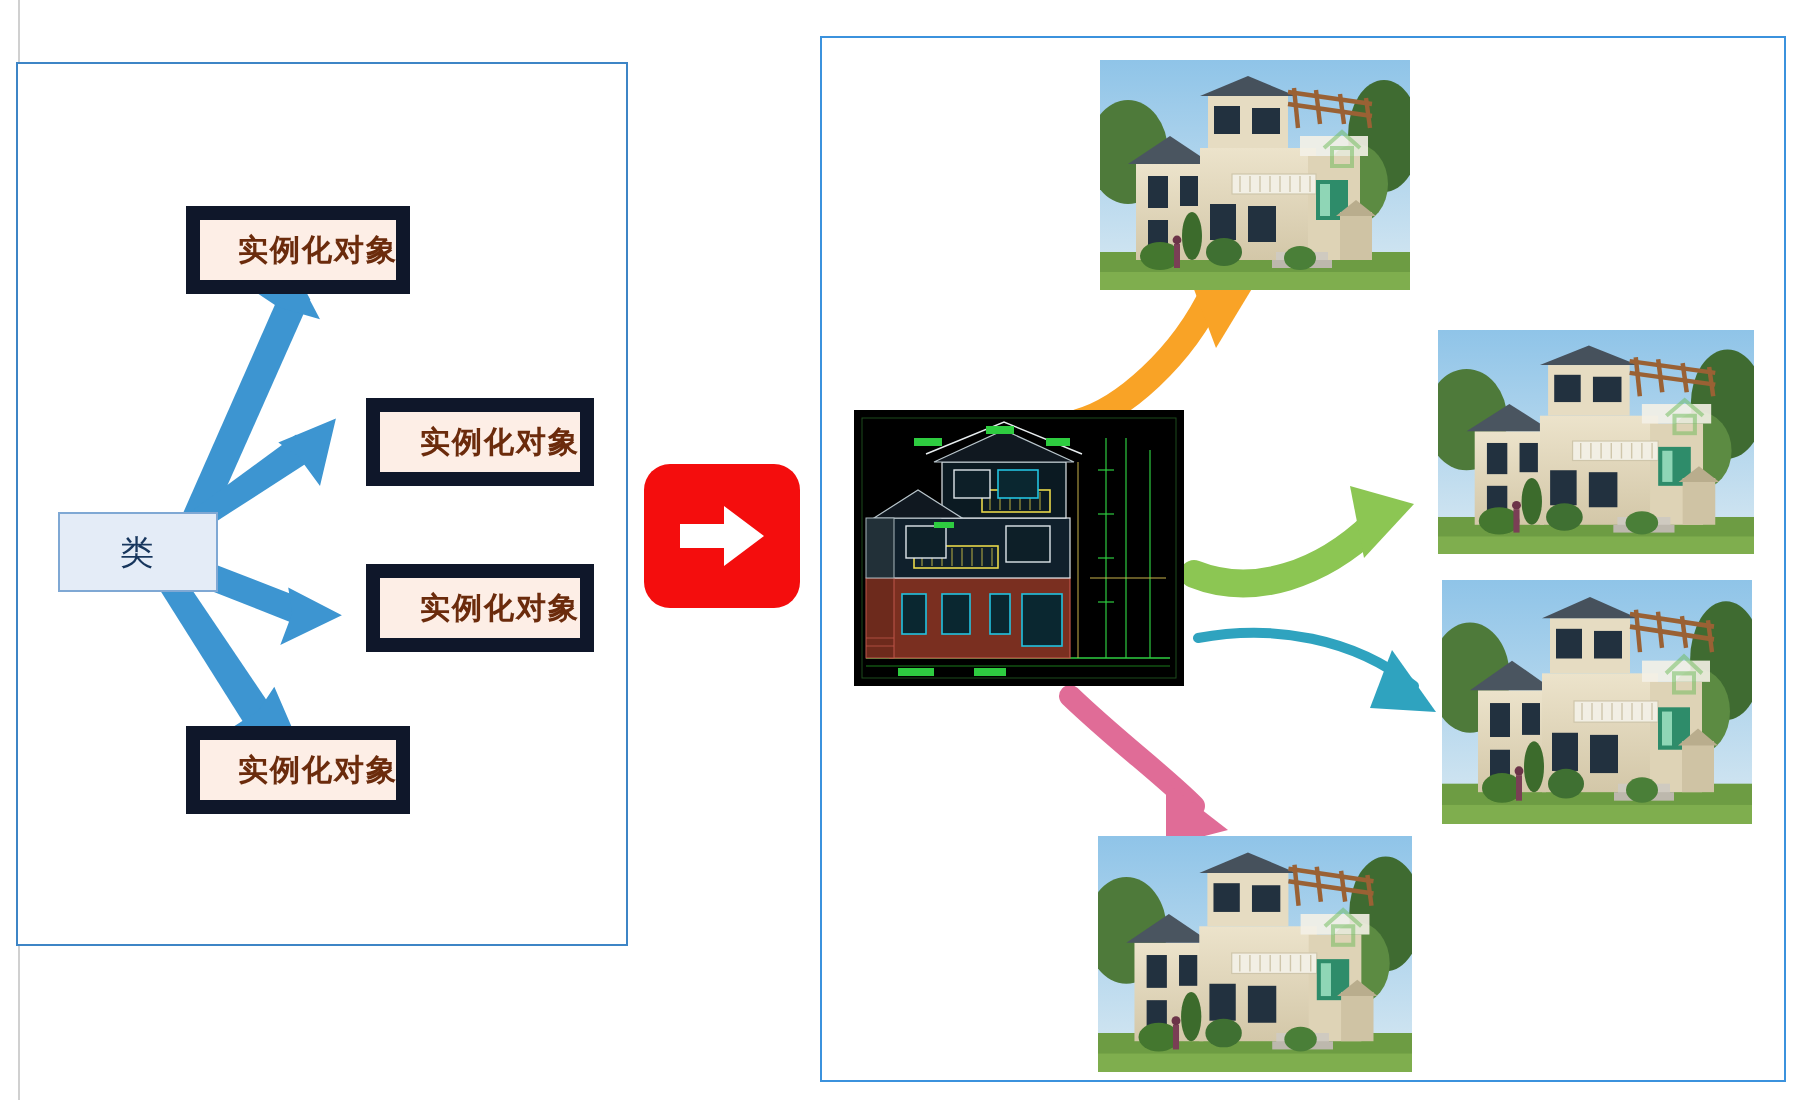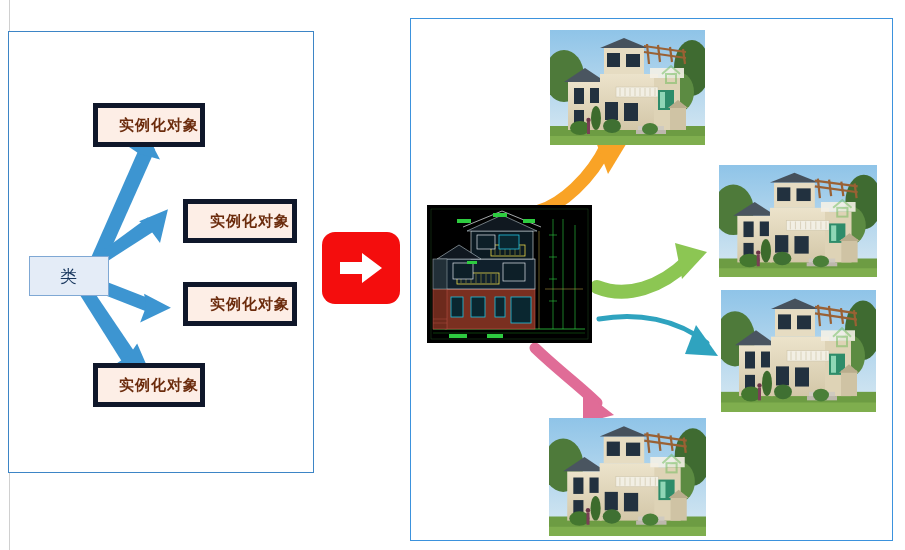--- a/index.html
+++ b/index.html
@@ -25,21 +25,21 @@
   
   .node {
     position:absolute; display:flex; align-items:center; justify-content:center;
     font-size:15px; letter-spacing:1px; white-space:nowrap;
   }
   .class-node {
     background:#e4ecf7; border:1px solid #7fa8d4; color:#17365d;
     font-size:17px;
   }
   .obj-node {
-    background:#fdeee6; border:5px solid #0f172a; color:#6b2b0c;
+    background:#fdeee6; border:7px solid #0f172a; color:#6b2b0c;
     font-weight:600;
     padding-left:20px;
   }
 
   
   #go-badge {
     position:absolute; left:322px; top:232px; width:78px; height:72px;
     background:#f40d0d; border-radius:13px;
     display:flex; align-items:center; justify-content:center;
   }

